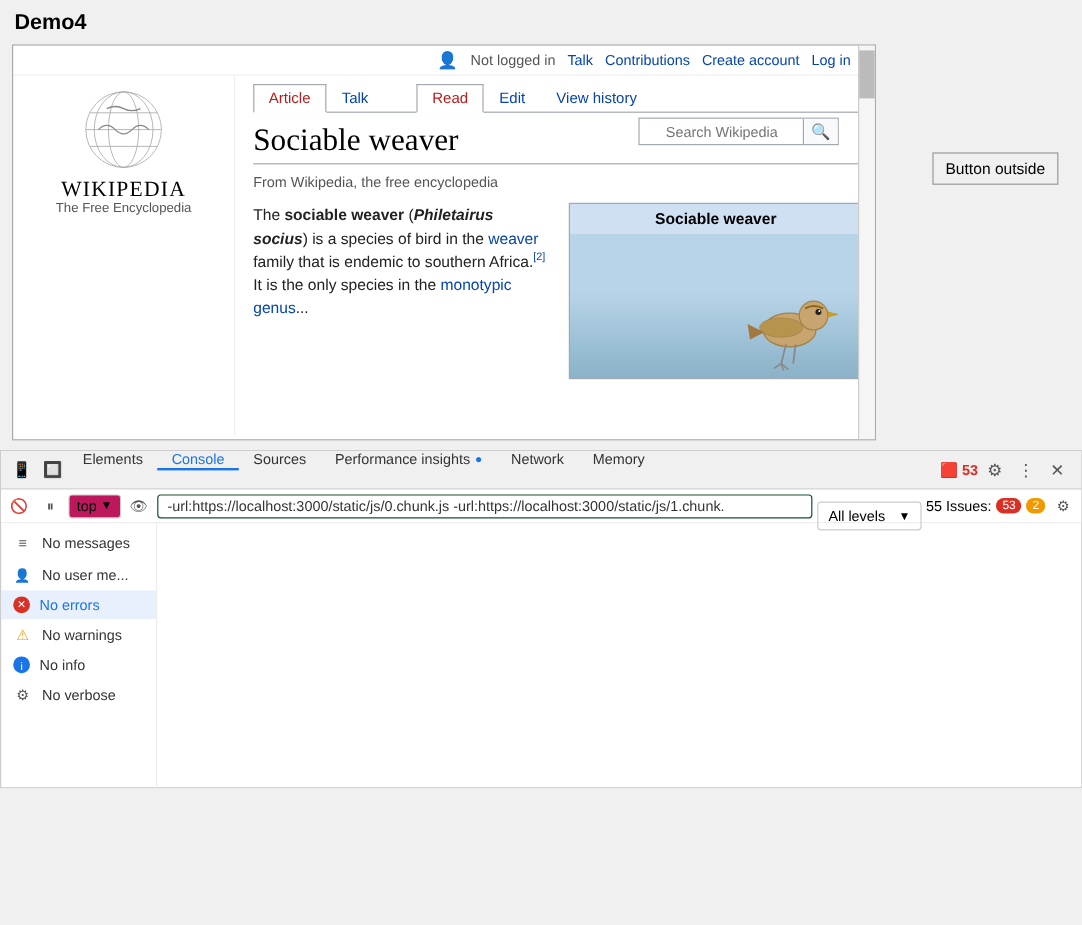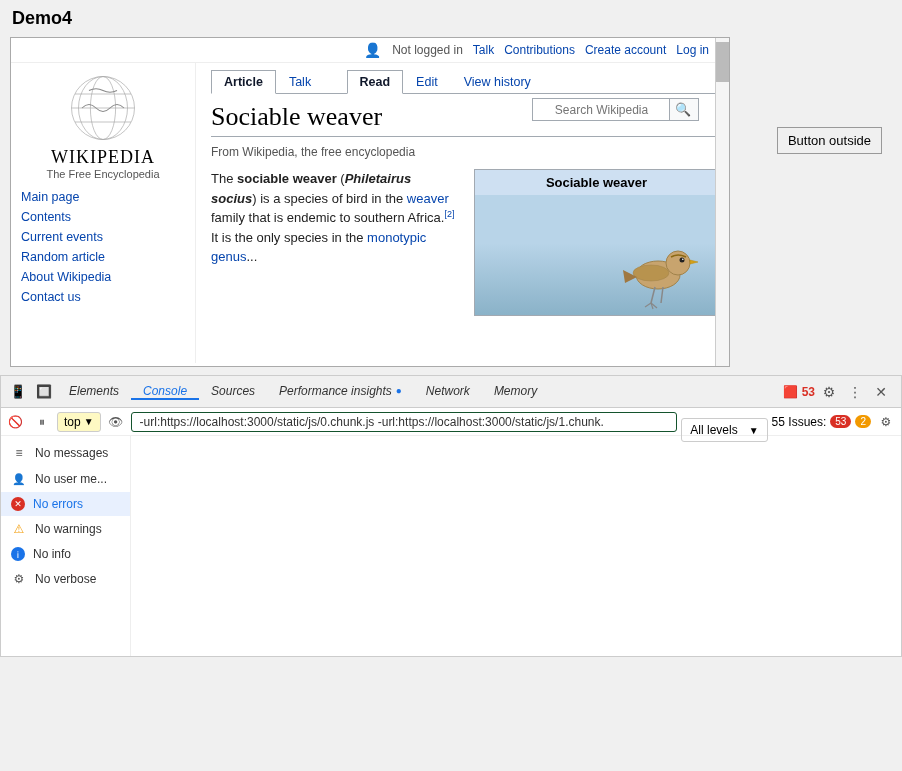--- a/index.html
+++ b/index.html
@@ -119,25 +119,25 @@
     .wiki-tab {
       padding: 4px 12px;
       font-size: 12.5px;
       cursor: pointer;
       color: #0645ad;
       border: 1px solid transparent;
       position: relative;
       top: 1px;
     }
     .wiki-tab.active {
-      color: #0f172a;
+      color: #b91c1c;
       background: #fff;
       border: 1px solid #a2a9b1;
       border-bottom: 1px solid #fff;
-      font-weight: bold;
+      font-weight: normal;
     }
 
     
     #wiki-search-container {
       position: absolute;
       top: 28px;
       right: 20px;
       display: flex;
       align-items: center;
       border: 1px solid #a2a9b1;
@@ -244,24 +244,23 @@
       cursor: pointer;
       border-radius: 3px;
       font-size: 13px;
       color: #555;
       border: none;
       background: transparent;
     }
 
     #devtools-tabs {
       display: flex;
-      align-items: center;
+      align-items: flex-start;
       flex: 1;
       height: 100%;
-      font-style: italic;
     }
     .devtools-tab {
       padding: 0 12px;
       display: flex;
       align-items: center;
       font-size: 12px;
       cursor: pointer;
       color: #333;
       border-bottom: 2px solid transparent;
       white-space: nowrap;
@@ -311,21 +310,21 @@
     }
     #console-context-select {
       display: flex;
       align-items: center;
       gap: 3px;
       padding: 2px 6px;
       border: 1px solid #ccc;
       border-radius: 3px;
       font-size: 12px;
       cursor: pointer;
-      background: #fef9c3;
+      background: #be185d;
     }
     #console-filter-input {
       flex: 1;
       border: 1px solid #14532d;
       border-radius: 3px;
       padding: 2px 8px;
       font-size: 12px;
       outline: none;
       color: #333;
     }
@@ -445,28 +444,20 @@
               <ellipse cx="50" cy="50" rx="35" ry="45" fill="none" stroke="#aaa" stroke-width="1"></ellipse>
               <line x1="5" y1="50" x2="95" y2="50" stroke="#aaa" stroke-width="1"></line>
               <line x1="10" y1="30" x2="90" y2="30" stroke="#aaa" stroke-width="1"></line>
               <line x1="10" y1="70" x2="90" y2="70" stroke="#aaa" stroke-width="1"></line>
 
               <path d="M30 25 Q40 20 50 25 Q60 30 70 25" fill="none" stroke="#888" stroke-width="1.5"></path>
               <path d="M20 50 Q30 40 40 50 Q50 60 60 50 Q70 40 80 50" fill="none" stroke="#888" stroke-width="1.5"></path>
             </svg>
             <div id="wiki-logo-text">WIKIPEDIA</div>
             <div id="wiki-logo-tagline">The Free Encyclopedia</div>
-          </div>
-          <div id="wiki-nav">
-            <a>Main page</a>
-            <a>Contents</a>
-            <a>Current events</a>
-            <a>Random article</a>
-            <a>About Wikipedia</a>
-            <a>Contact us</a>
           </div>
         </div>
 
         <div id="wiki-article" style="position:relative;">
 
           <div id="wiki-tabs">
             <div class="wiki-tab active">Article</div>
             <div class="wiki-tab">Talk</div>
             <div style="flex:1;"></div>
             <div class="wiki-tab active">Read</div>

